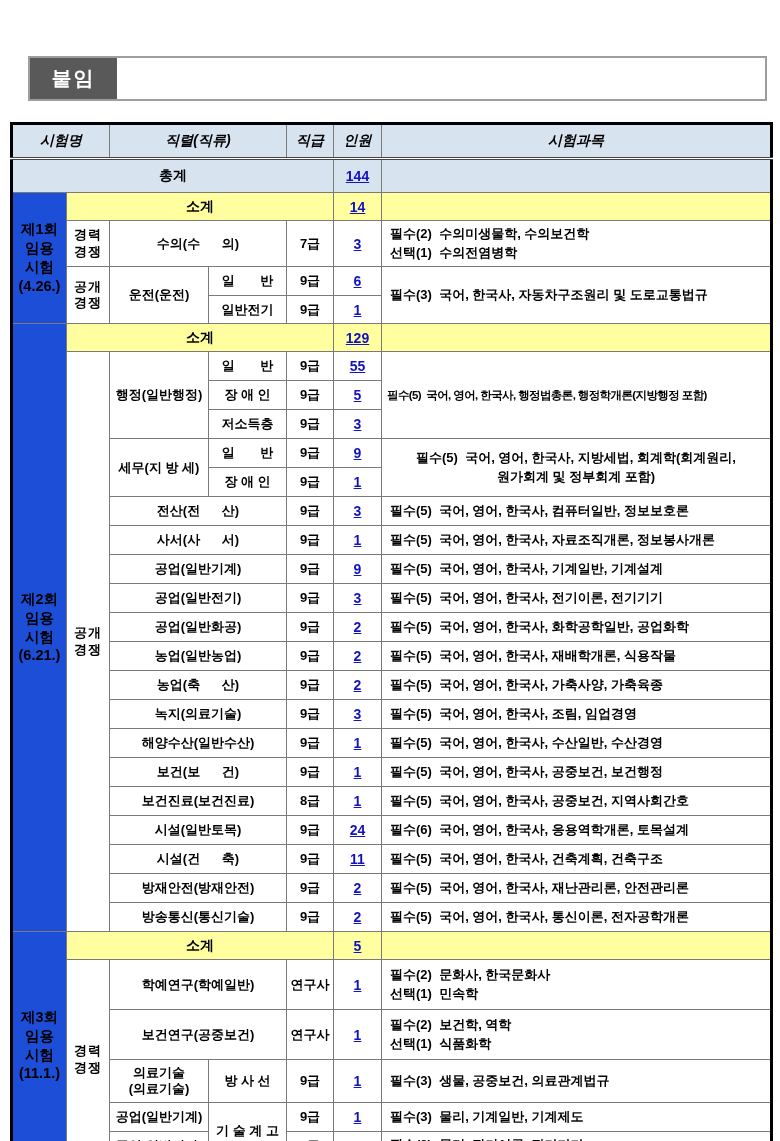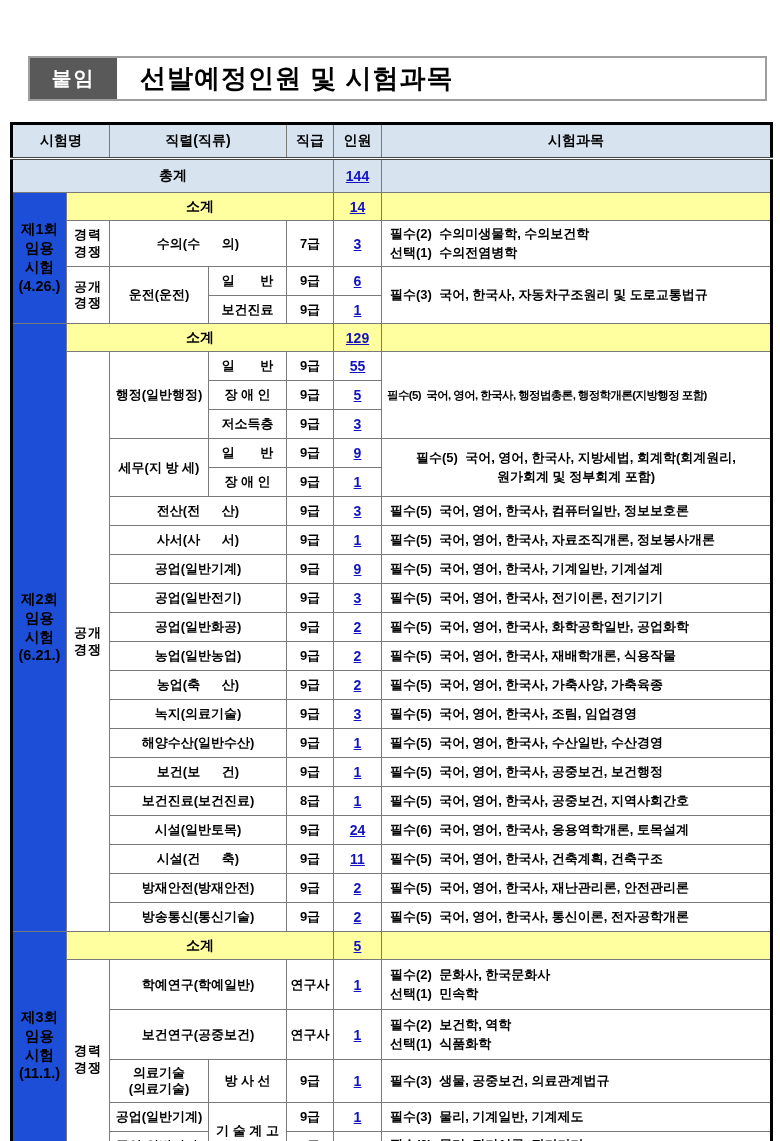--- a/index.html
+++ b/index.html
@@ -4,40 +4,39 @@
 <style>
   html,body{margin:0;padding:0;background:#ffffff;}
   body{width:780px;font-family:"Liberation Sans","DejaVu Sans",sans-serif;color:#000;}
   .titlebar{display:flex;align-items:stretch;margin:56px 13px 0 28px;border:2px solid #9e9e9e;height:41px;background:#fff;}
   .badge{width:87px;background:#595959;color:#fff;font-size:20px;font-weight:bold;
          display:flex;align-items:center;justify-content:center;letter-spacing:2px;}
   .titletext{flex:1;display:flex;align-items:center;padding-left:23px;font-size:26px;font-weight:bold;letter-spacing:1px;}
   table{border-collapse:collapse;margin:21px 0 0 10px;width:760px;table-layout:fixed;
         font-weight:bold;font-size:13px;border:3px solid #000;}
   td{border:1px solid #7a7a7a;text-align:center;vertical-align:middle;padding:1px 3px;overflow:hidden;}
-  tr.head td{background:#d8e3f0;border-bottom:3px double #444;font-size:14px;height:30px;}
+  tr.head td{background:#d8e3f0;border-bottom:3px double #444;font-size:14px;height:30px;font-style:italic;}
   tr.total td{background:#d8e3f0;height:30px;font-size:14px;}
   td.yl{background:#ffffa0;font-size:14px;}
   .num{color:#1212c0;font-size:14px;text-decoration:underline;}
   td.exam{background:#1d4ed8;font-size:14.5px;white-space:pre-line;line-height:1.3;}
   td.comp{white-space:pre-line;line-height:1.25;letter-spacing:1px;}
   td.series{white-space:pre-wrap;line-height:1.2;}
   td.cat{white-space:pre-wrap;}
   td.subj{text-align:left;padding-left:8px;white-space:pre-wrap;line-height:1.4;}
   td.subj.center{text-align:center;padding-left:3px;}
   td.subj.tight{font-size:11.5px;letter-spacing:-0.6px;white-space:pre;padding-left:5px;}
   tr.h28{height:28px} tr.h29{height:29px} tr.h43{height:43px}
   tr.h46{height:46px} tr.h50{height:50px}
 </style>
 </head>
 <body>
 
 <div class="titlebar">
   <div class="badge">붙임</div>
-  <div class="titletext">선발예정인원 및 시험과목</div>
 </div>
 
 <table>
   <colgroup>
     <col style="width:55px">
       <col style="width:43px">
       <col style="width:99px">
     <col style="width:78px">
       <col style="width:47px">
       <col style="width:48px">
@@ -78,21 +77,21 @@
   <tr class="h29">
     <td class="comp" rowspan="2">공개
 경쟁</td>
     <td class="series" rowspan="2">운전(운전)</td>
     <td class="cat">일       반</td>
     <td>9급</td>
     <td class="num">6</td>
     <td class="subj" rowspan="2">필수(3)  국어, 한국사, 자동차구조원리 및 도로교통법규</td>
   </tr>
   <tr class="h28">
-    <td class="cat">보건진료</td>
+    <td class="cat">일반전기</td>
     <td>9급</td>
     <td class="num">1</td>
   </tr>
 
   <tr class="h28">
     <td class="exam" rowspan="21">제2회
 임용
 시험
 (6.21.)</td>
     <td class="yl" colspan="4">소계</td>

